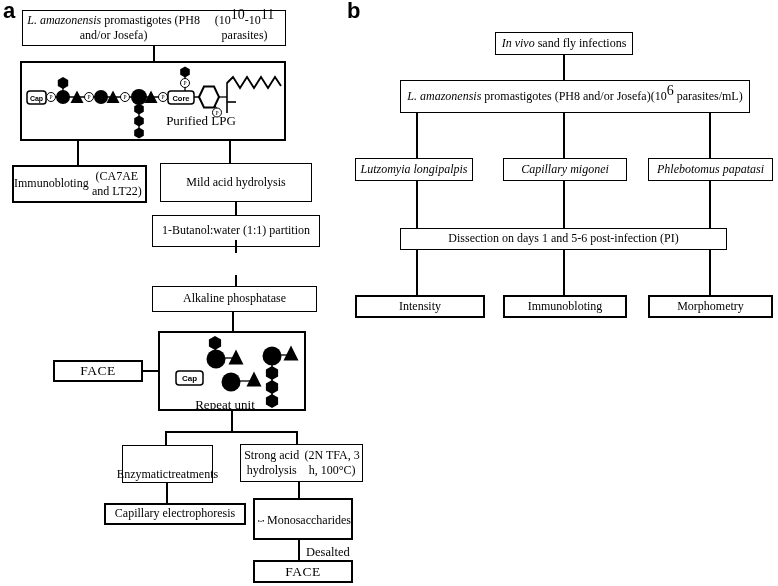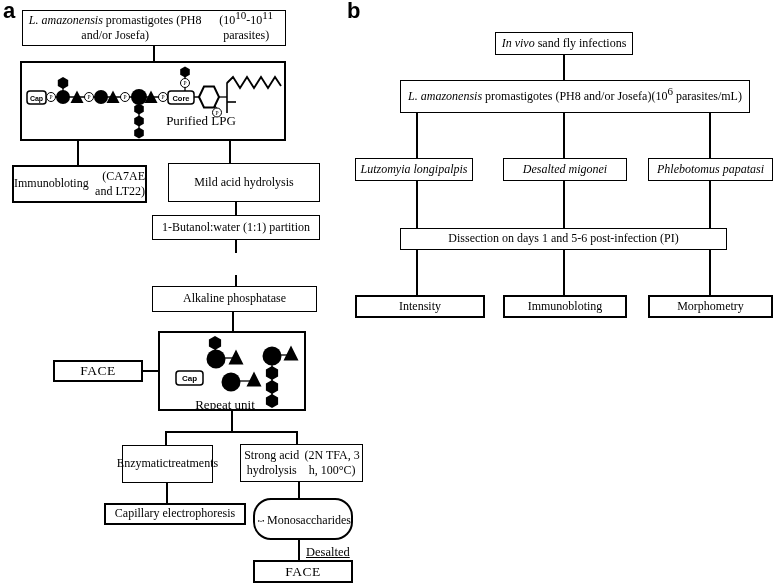--- a/index.html
+++ b/index.html
@@ -3,25 +3,25 @@
 <meta charset="utf-8">
 <style>
   html,body{margin:0;padding:0;background:#fff;}
   .fig{position:relative;width:778px;height:586px;background:#fff;overflow:hidden;
        font-family:"Liberation Serif",serif;color:#000;}
   .panel-label{position:absolute;font-family:"Liberation Sans",sans-serif;
        font-weight:bold;font-size:22px;line-height:1;}
   .box{position:absolute;box-sizing:border-box;border:1.5px solid #000;background:#fff;
        display:flex;flex-direction:row;align-items:center;justify-content:center;
        text-align:center;font-size:12px;line-height:1.28;}
-  .thick{border-width:2px;text-align:right;}
+  .thick{border-width:2px;}
   .vline{position:absolute;width:1.5px;background:#000;}
   .hline{position:absolute;height:1.5px;background:#000;}
-  .freetext{position:absolute;font-size:12.5px;text-decoration:underline;}
-  sup{font-size:11px;line-height:0;}
+  .freetext{position:absolute;font-size:12.5px;}
+  sup{font-size:14px;line-height:0;}
   .face{font-size:13.5px;letter-spacing:0.5px;}
   svg{position:absolute;display:block;}
   svg text{font-family:"Liberation Serif",serif;}
   .glyphlabel{font-family:"Liberation Sans",sans-serif;font-weight:bold;}
 </style>
 </head>
 <body>
 
 <div class="fig">
 
@@ -86,26 +86,26 @@
     </svg>
 
     <div class="vline" style="left:77px;top:141px;height:24px;"></div>
     <div class="vline" style="left:229px;top:141px;height:22px;"></div>
 
     <div class="box thick" style="left:12px;top:165px;width:135px;height:38px;">
       <div>Immunobloting</div>
       <div>(CA7AE and LT22)</div>
     </div>
 
-    <div class="box" style="left:160px;top:163px;width:152px;height:39px;margin-left:8px;">
+    <div class="box" style="left:160px;top:163px;width:152px;height:39px;">
       <div>Mild acid hydrolysis</div>
     </div>
 
     <div class="vline" style="left:235px;top:202px;height:13px;"></div>
-    <div class="box" style="left:152px;top:215px;width:168px;height:25px;">
+    <div class="box" style="left:152px;top:215px;width:168px;height:32px;">
       <div>1-Butanol:water (1:1) partition</div>
     </div>
 
     <div class="vline" style="left:235px;top:240px;height:13px;"></div>
     <div class="box" style="left:182px;top:253px;width:106px;height:22px;margin-top:36px;">
       <div>Aqueous phase</div>
     </div>
 
     <div class="vline" style="left:235px;top:275px;height:11px;"></div>
     <div class="box" style="left:152px;top:286px;width:165px;height:26px;">
@@ -143,37 +143,37 @@
       <rect x="18" y="40" width="27" height="14" rx="3" fill="#fff" stroke="#000" stroke-width="1.5"></rect>
       <text x="31.5" y="47.5" class="glyphlabel" font-size="8" text-anchor="middle" dominant-baseline="central">Cap</text>
       <text x="67" y="78" font-size="13" text-anchor="middle">Repeat unit</text>
     </svg>
 
     <div class="vline" style="left:231px;top:411px;height:21px;"></div>
     <div class="hline" style="left:165px;top:431px;width:132px;"></div>
     <div class="vline" style="left:165px;top:431px;height:14px;"></div>
     <div class="vline" style="left:296px;top:431px;height:13px;"></div>
 
-    <div class="box" style="left:122px;top:445px;width:91px;height:38px;">
+    <div class="box" style="left:122px;top:445px;width:91px;height:38px;align-items:flex-end;">
       <div>Enzymatic</div>
       <div>treatments</div>
     </div>
 
     <div class="box" style="left:240px;top:444px;width:123px;height:38px;">
       <div>Strong acid hydrolysis</div>
       <div>(2N TFA, 3 h, 100°C)</div>
     </div>
 
     <div class="vline" style="left:166px;top:483px;height:20px;"></div>
     <div class="box thick" style="left:104px;top:503px;width:142px;height:22px;">
       <div>Capillary electrophoresis</div>
     </div>
 
     <div class="vline" style="left:298px;top:482px;height:16px;"></div>
-    <div class="box thick" style="left:253px;top:498px;width:100px;height:42px;justify-content:flex-start;padding-top:3px;border-radius:18px;">
+    <div class="box thick" style="left:253px;top:498px;width:100px;height:42px;justify-content:flex-start;padding-top:3px;">
       <svg style="position:static;" width="96" height="20" viewBox="0 0 96 20">
         <circle cx="30" cy="10" r="6.5" fill="#000"></circle>
         <polygon points="48,7 42,18 54,18" fill="#000"></polygon>
         <circle cx="66" cy="9" r="6.5" fill="#000"></circle>
       </svg>
       <div>Monosaccharides</div>
     </div>
 
     <div class="vline" style="left:298px;top:540px;height:20px;"></div>
     <div class="freetext" style="left:306px;top:545px;">Desalted</div>
@@ -198,21 +198,21 @@
     </div>
 
     <div class="vline" style="left:416px;top:113px;height:45px;"></div>
     <div class="vline" style="left:563px;top:113px;height:45px;"></div>
     <div class="vline" style="left:709px;top:113px;height:45px;"></div>
 
     <div class="box" style="left:355px;top:158px;width:118px;height:23px;">
       <i>Lutzomyia longipalpis</i>
     </div>
     <div class="box" style="left:503px;top:158px;width:124px;height:23px;">
-      <i>Desalted migonei</i>
+      <i>Capillary migonei</i>
     </div>
     <div class="box" style="left:648px;top:158px;width:125px;height:23px;">
       <i>Phlebotomus papatasi</i>
     </div>
 
     <div class="vline" style="left:416px;top:181px;height:47px;"></div>
     <div class="vline" style="left:563px;top:181px;height:47px;"></div>
     <div class="vline" style="left:709px;top:181px;height:47px;"></div>
 
     <div class="box" style="left:400px;top:228px;width:327px;height:22px;">

